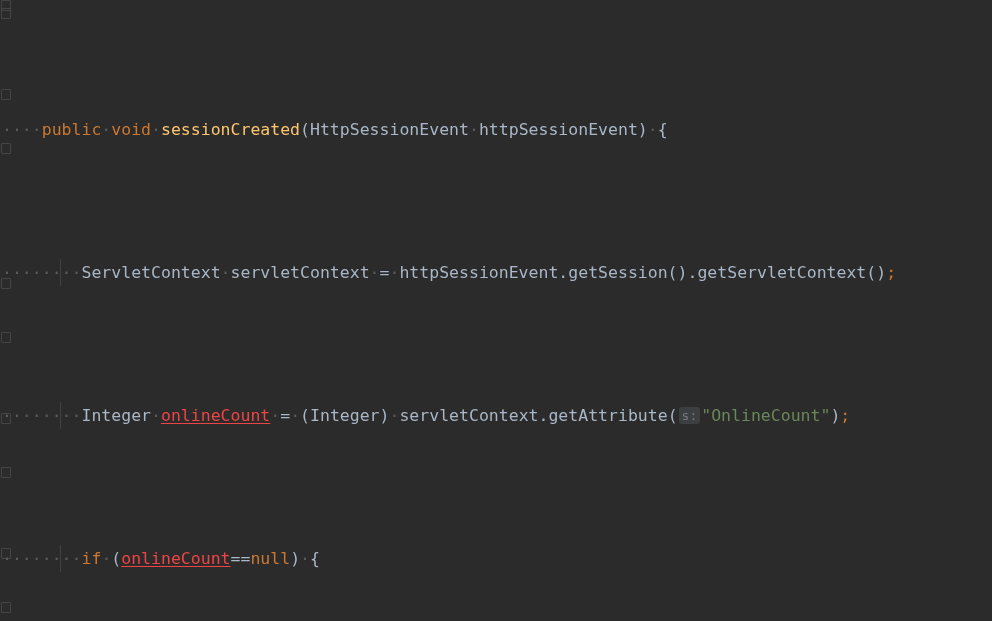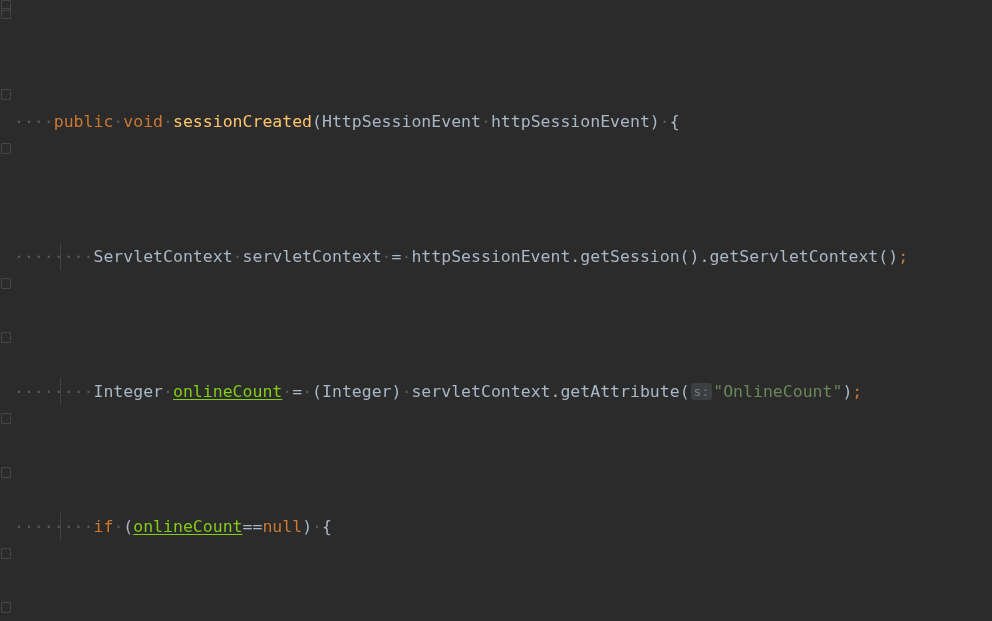--- a/index.html
+++ b/index.html
@@ -48,22 +48,23 @@
     width: 992px;
     font-size: 16.5px;
     line-height: 27px;
     white-space: pre;
     color: #A9B7C6;
   }
 
   .line {
     position: relative;
     height: 27px;
-    padding-left: 14px;
+    padding-left: 2px;
     box-sizing: content-box;
+    margin-top: 8px;
   }
 
   
   .iguide {
     position: absolute;
     top: 0;
     width: 1px;
     height: 27px;
     background: #4B4B4B;
     opacity: .75;
@@ -73,21 +74,21 @@
   .ws { color: #5B5B5B; }
 
   
   .kw      { color: #CC7832; }            
   .mth     { color: #FFC66D; }            
   .cls     { color: #A9B7C6; }            
   .txt     { color: #A9B7C6; }            
   .str     { color: #6A8759; }            
   .punc    { color: #A9B7C6; }
   .semi    { color: #CC7832; }            
-  .local   { color: #84cc16; text-decoration: underline; text-underline-offset: 2px; }
+  .local   { color: #ef4444; text-decoration: underline; text-underline-offset: 2px; }
 
   
   .hint {
     background: #3C3F41;
     color: #787878;
     border-radius: 3px;
     padding: 1px 3px 1px 3px;
     font-size: 13px;
     margin: 0 1px;
     position: relative;

